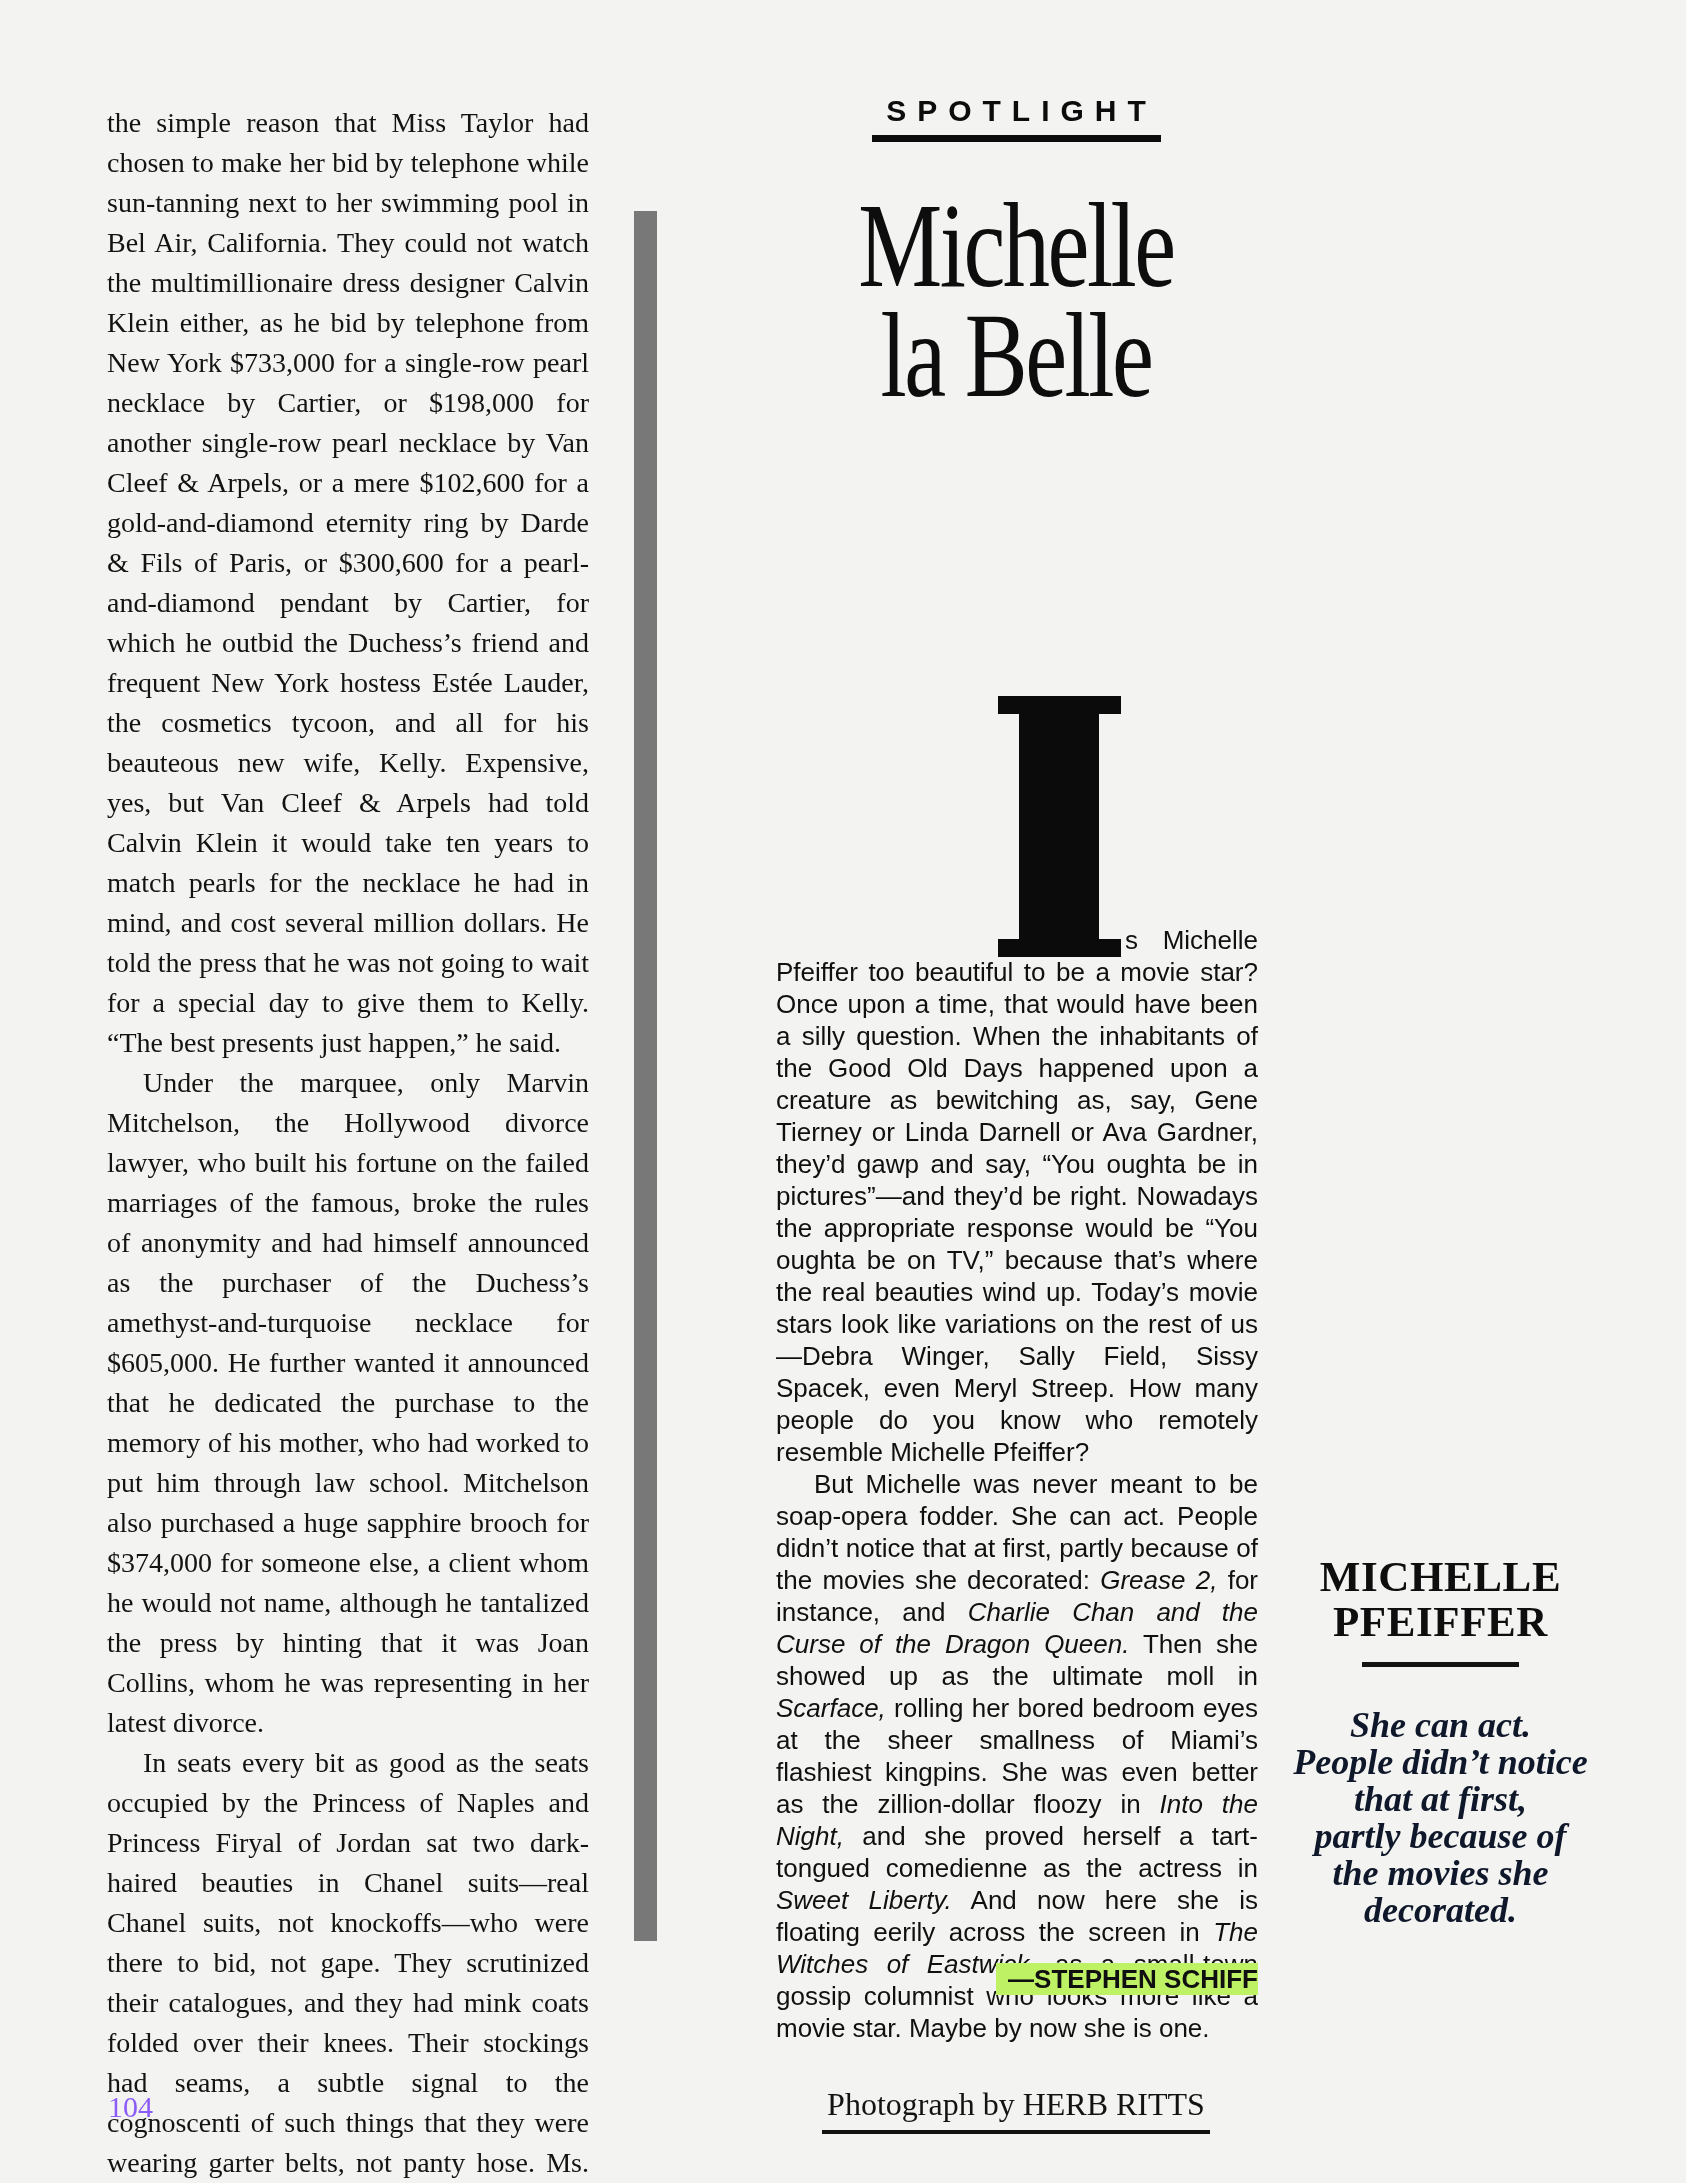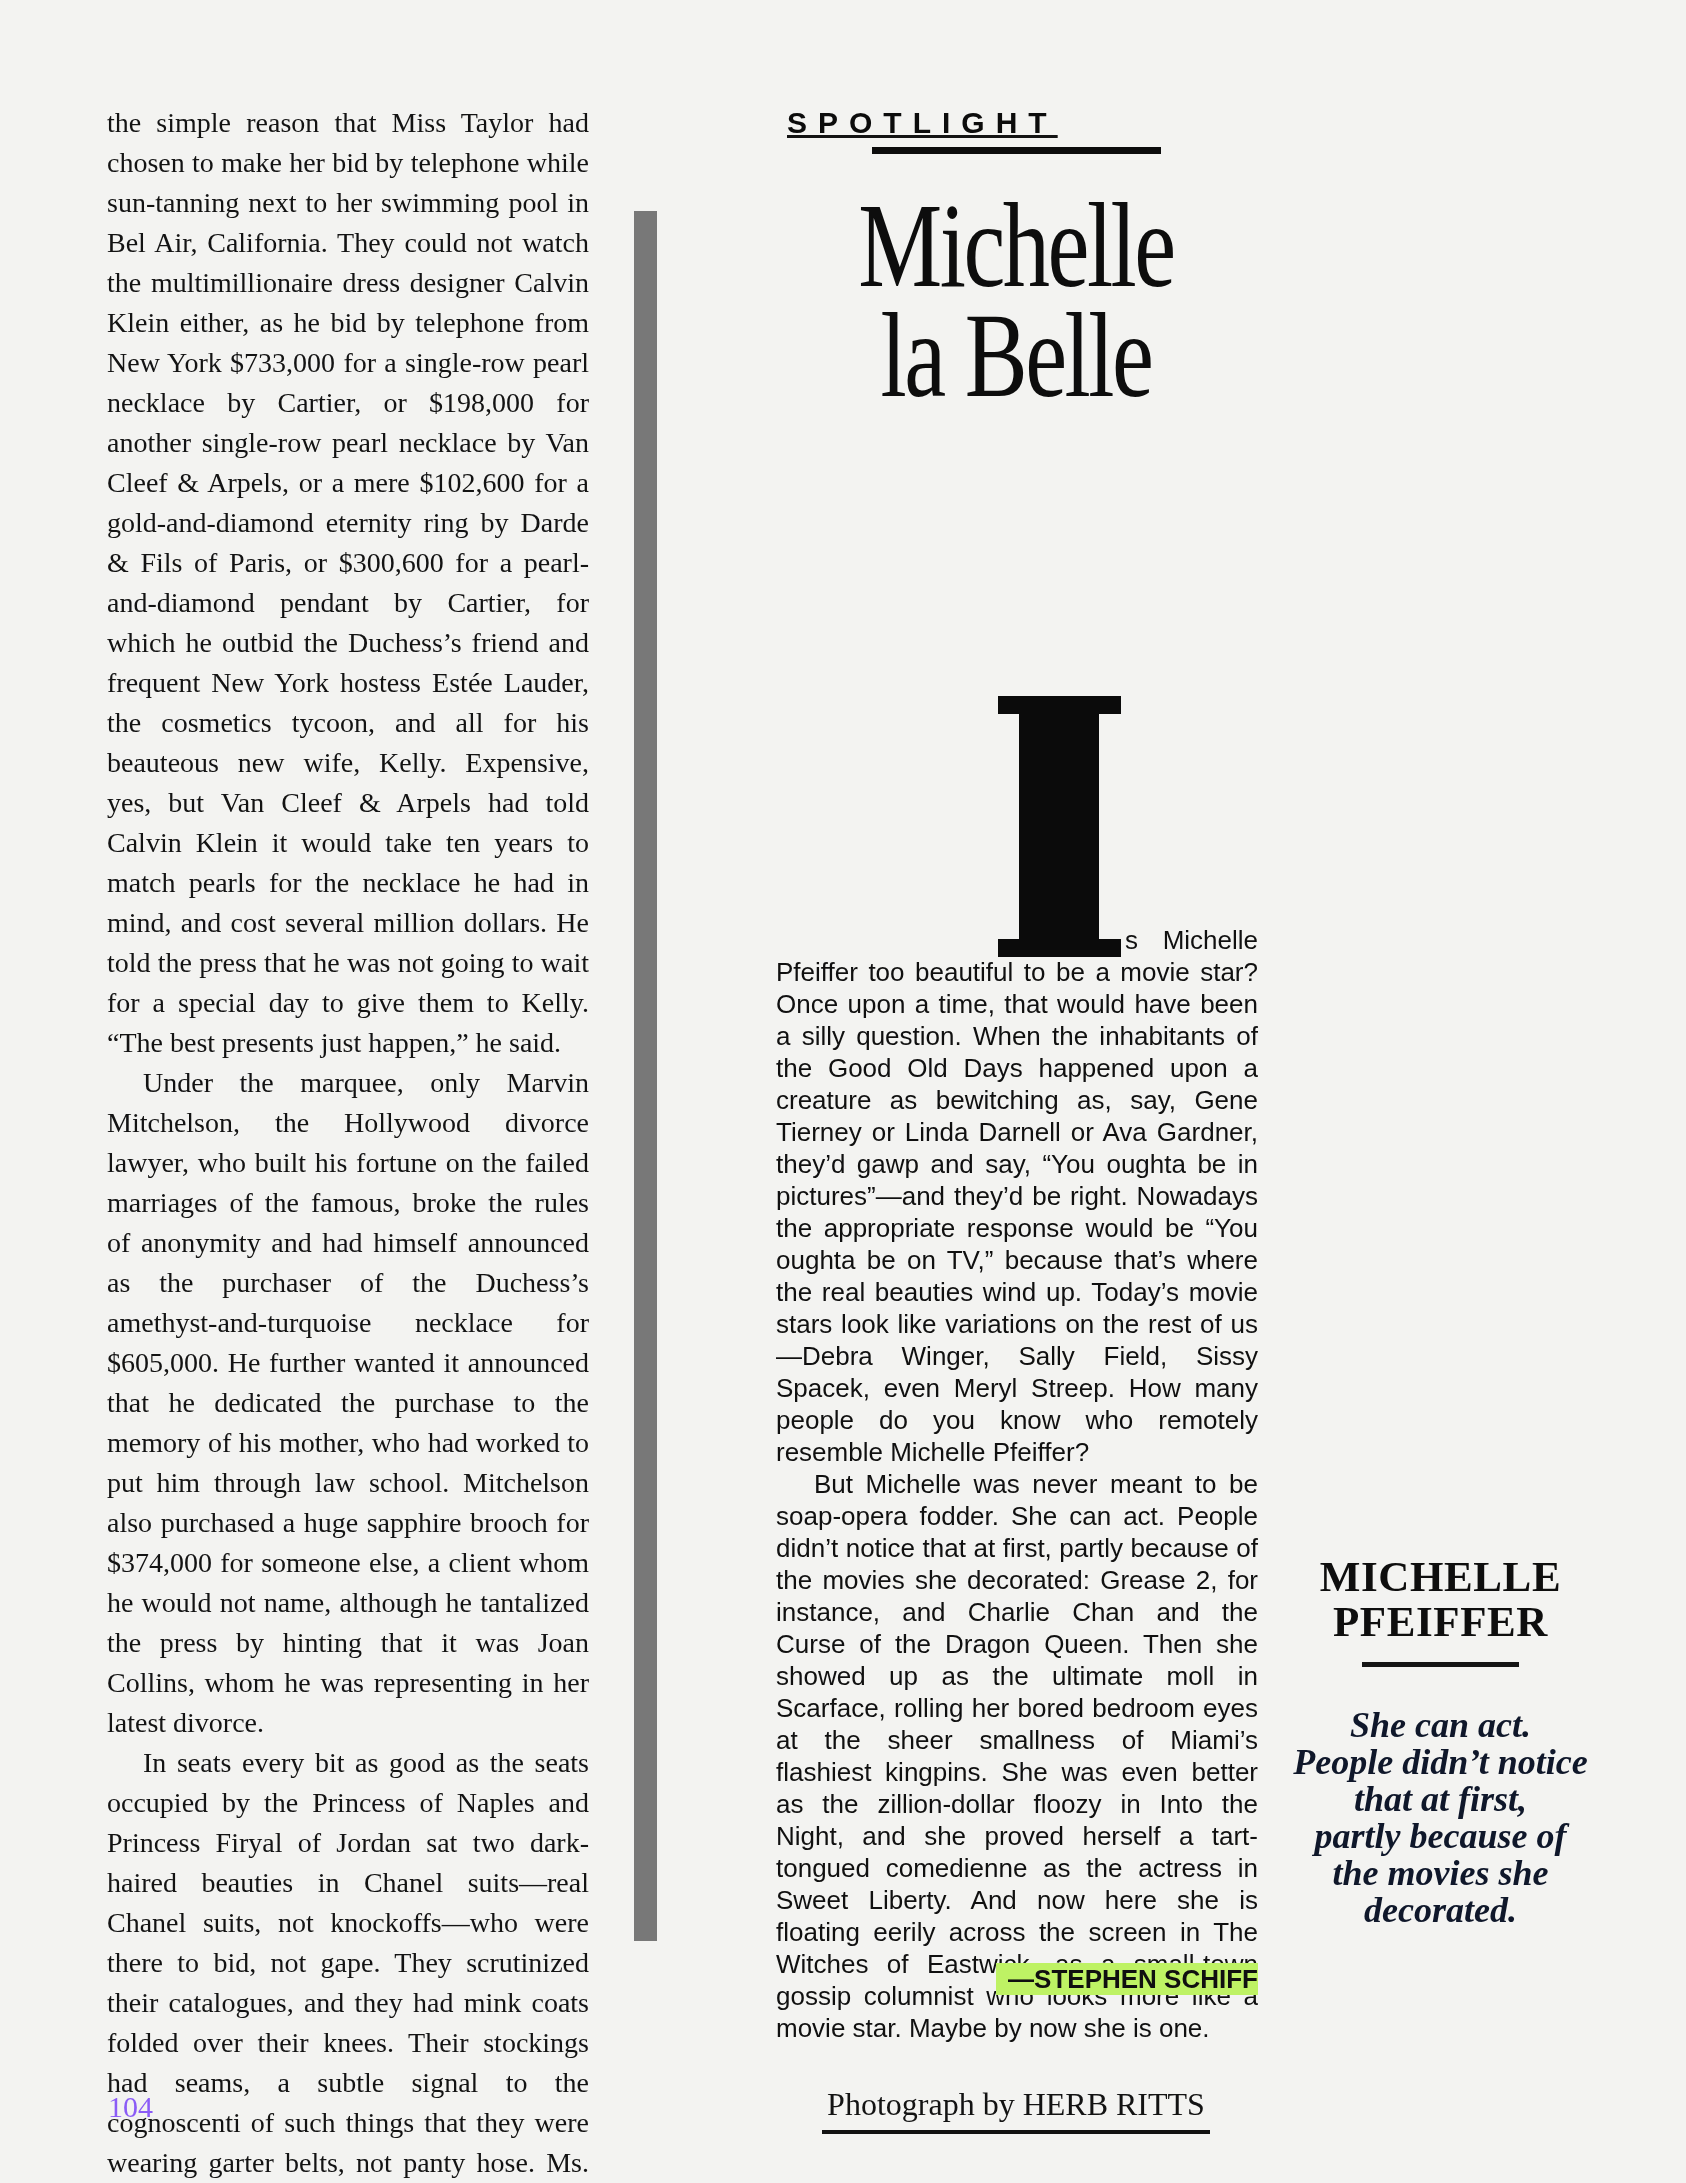--- a/index.html
+++ b/index.html
@@ -14,30 +14,30 @@
   }
 
   
   .col-left{
     position:absolute;left:107px;top:103px;width:482px;
     font-size:28px;line-height:40px;
     text-align:justify;
   }
   .col-left p{margin:0;}
   .col-left p.indent{text-indent:36px;}
-  .it{}
+  .it{font-style:italic;}
 
   
   .divider{
     position:absolute;left:634px;top:211px;width:23.4px;height:1730px;
     background:#787878;
   }
 
   
-  .spotlight{position:absolute;left:776px;top:107px;width:480px;text-decoration:underline;}
+  .spotlight{position:absolute;left:776px;top:95px;width:480px;text-align:center;}
   .spotlight-text{
     font-family:"Liberation Sans", sans-serif;
     font-weight:bold;font-size:30px;line-height:31px;
     letter-spacing:11px;text-indent:11px;
     color:#0c0c0c;
   }
   .spotlight-rule{width:289px;height:6.5px;background:#0c0c0c;margin:9px auto 0;}
 
   
   .title{

